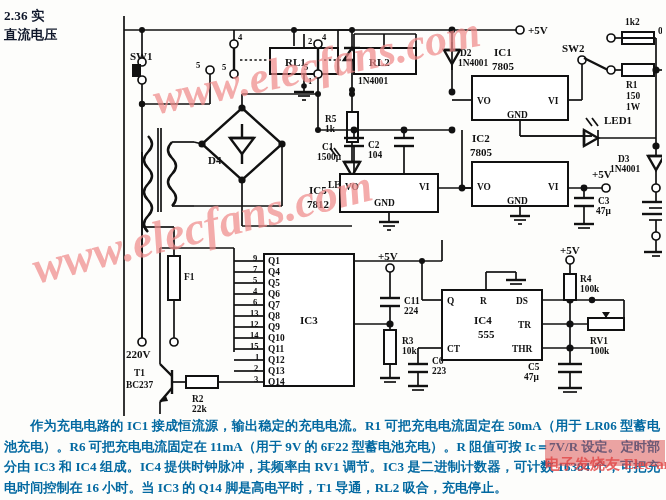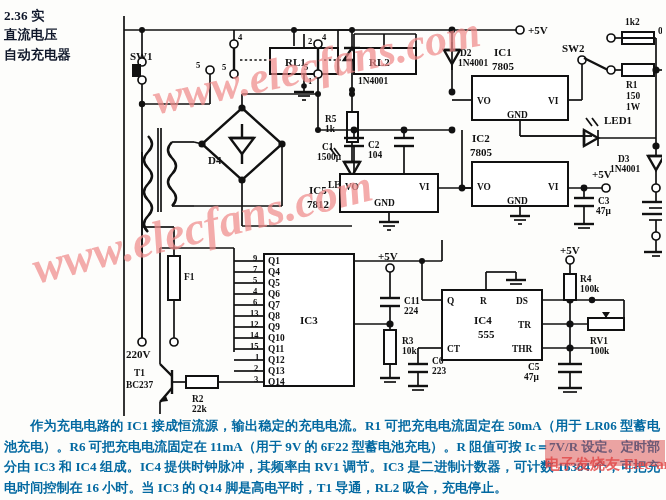--- a/index.html
+++ b/index.html
@@ -32,21 +32,20 @@
   #wm5{left:545px;top:440px;width:120px;height:26px;background:#d94a4a;opacity:.5;}
 </style>
 </head>
 <body>
 
 <div id="page">
 
   <div id="leftcol">
     <p>2.36    实</p>
     <p>直流电压</p>
-    <p>自动充电器</p>
   </div>
 
   <div id="bottomtext">
     <p style="text-indent:2em;">作为充电电路的 IC1 接成恒流源，输出稳定的充电电流。R1 可把充电电流固定在 50mA（用于 LR06 型蓄电池充电）。R6 可把充电电流固定在 11mA（用于 9V 的 6F22 型蓄电池充电）。R 阻值可按 Ic＝7V/R 设定。定时部分由 IC3 和 IC4 组成。IC4 提供时钟脉冲，其频率由 RV1 调节。IC3 是二进制计数器，可计数 16384 个，可把充电时间控制在 16 小时。当 IC3 的 Q14 脚是高电平时，T1 导通，RL2 吸合，充电停止。</p>
   </div>
 
   <div id="sch">
   <svg width="540" height="408" viewBox="0 0 540 408" xmlns="http://www.w3.org/2000/svg">
     <defs>
       <style>

